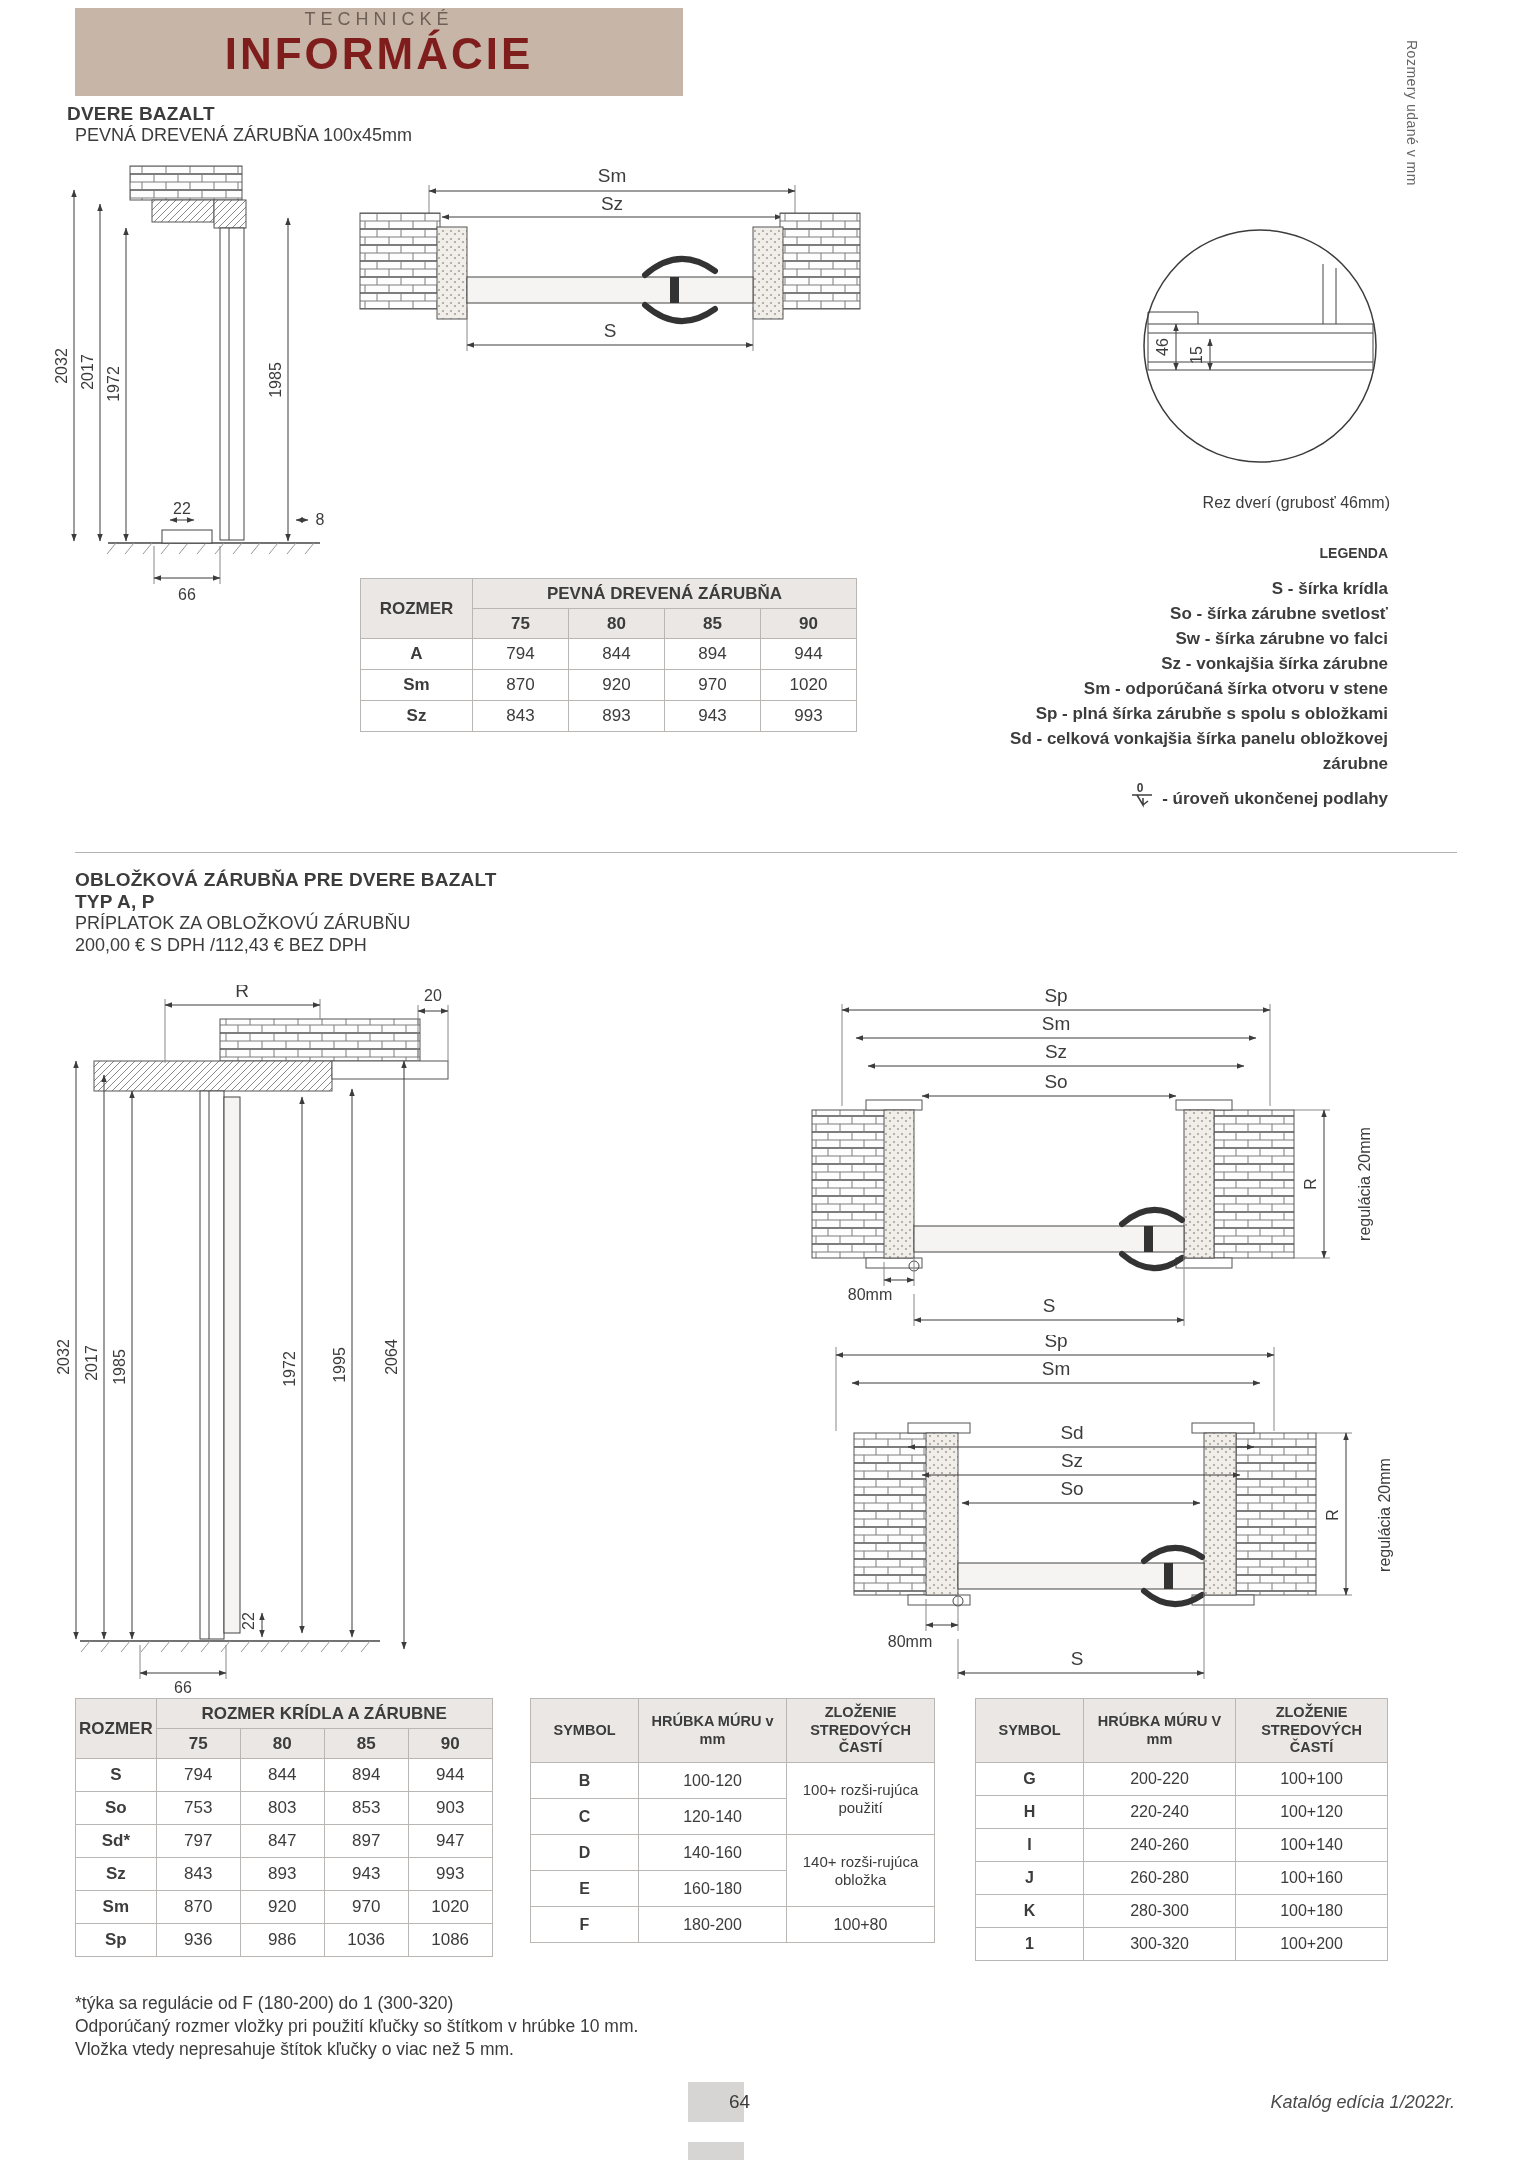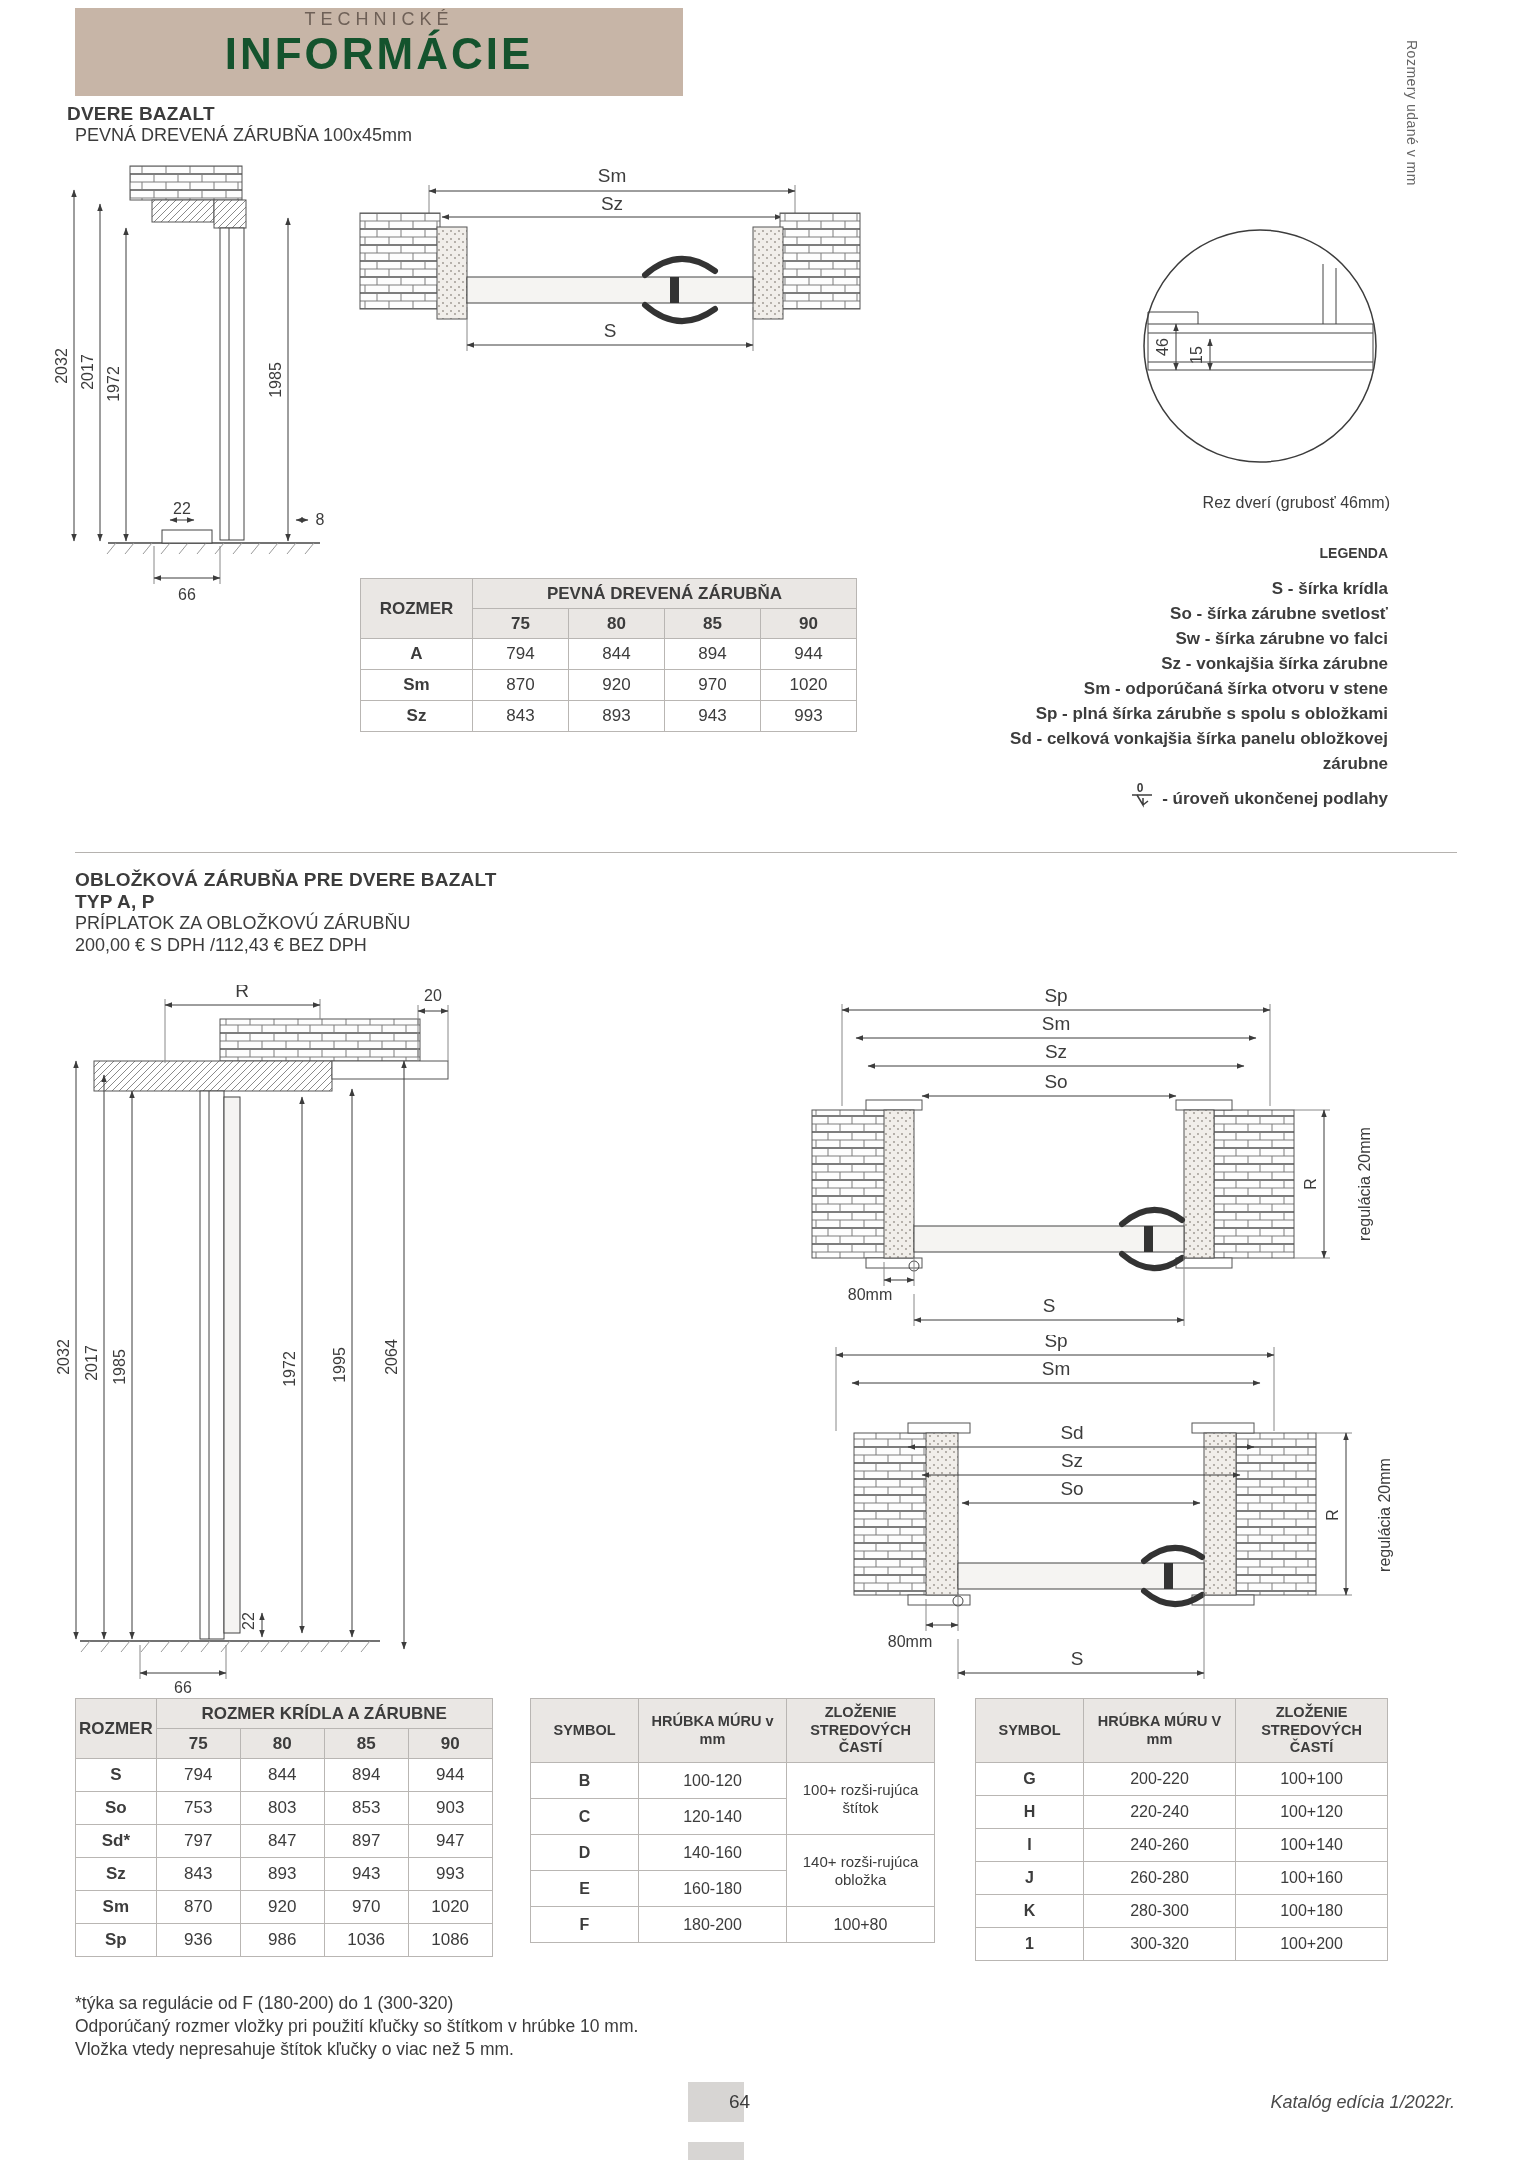--- a/index.html
+++ b/index.html
@@ -3,21 +3,21 @@
 <meta charset="utf-8">
 <style>
   * { margin:0; padding:0; box-sizing:border-box; }
   body { background:#fff; font-family:"Liberation Sans", sans-serif; color:#3c3c3c; }
   .page { position:relative; width:1529px; height:2160px; background:#ffffff; overflow:hidden; }
   .abs { position:absolute; }
 
   
   .hdr { left:75px; top:8px; width:608px; height:88px; background:#c7b5a7; text-align:center; }
   .hdr .kicker { padding-top:1px; font-size:18px; letter-spacing:5px; color:#6e6057; }
-  .hdr .title { font-size:44px; font-weight:bold; color:#14532d; letter-spacing:3px; line-height:1.1; }
+  .hdr .title { font-size:44px; font-weight:bold; color:#7f1d1d; letter-spacing:3px; line-height:1.1; }
 
   .side-note { left:1404px; top:40px; writing-mode:vertical-rl; font-size:14px; color:#666; letter-spacing:0.5px; }
 
   .s-title { font-weight:bold; font-size:19px; letter-spacing:0.2px; }
   .s-sub { font-size:18px; }
 
   .divider { left:75px; top:852px; width:1382px; border-top:1px solid #b5b2af; }
 
   
   .legend { left:958px; top:545px; width:430px; text-align:right; }
@@ -444,21 +444,21 @@
       </colgroup>
     <tbody>
       <tr>
         <th>SYMBOL</th>
         <th>HRÚBKA MÚRU v mm</th>
         <th>ZLOŽENIE STREDOVÝCH ČASTÍ</th>
       </tr>
       <tr>
         <td class="lbl">B</td>
         <td>100-120</td>
-        <td class="comp" rowspan="2">100+ rozši-rujúca štítok</td>
+        <td class="comp" rowspan="2">100+ rozši-rujúca použití</td>
       </tr>
       <tr>
         <td class="lbl">C</td>
         <td>120-140</td>
       </tr>
       <tr>
         <td class="lbl">D</td>
         <td>140-160</td>
         <td class="comp" rowspan="2">140+ rozši-rujúca obložka</td>
       </tr>

